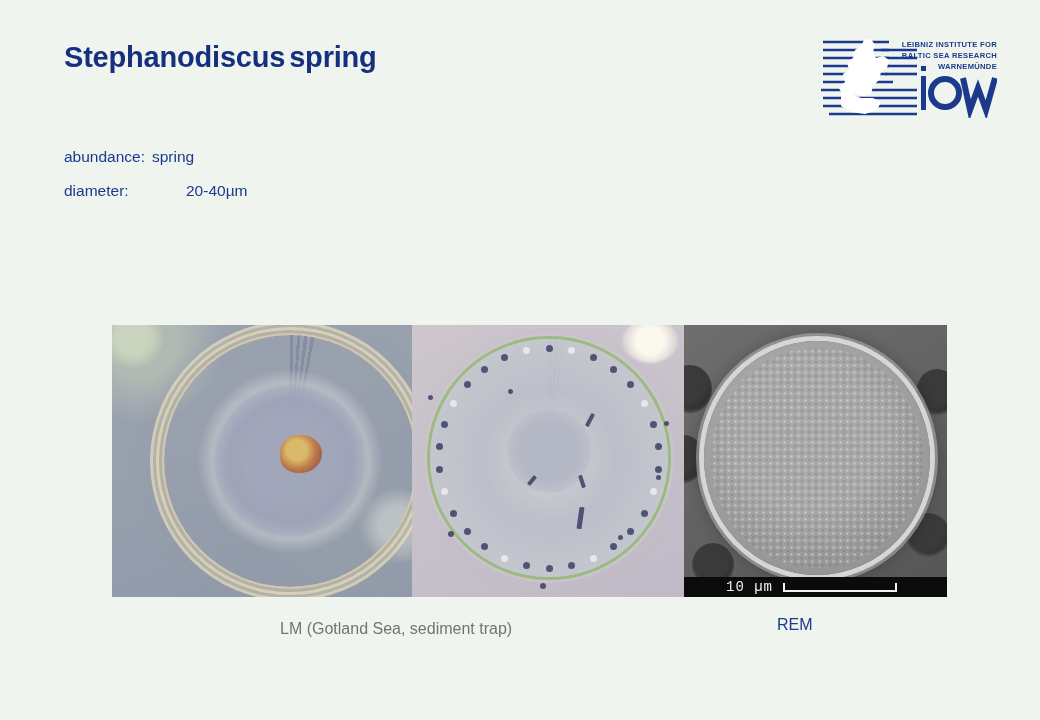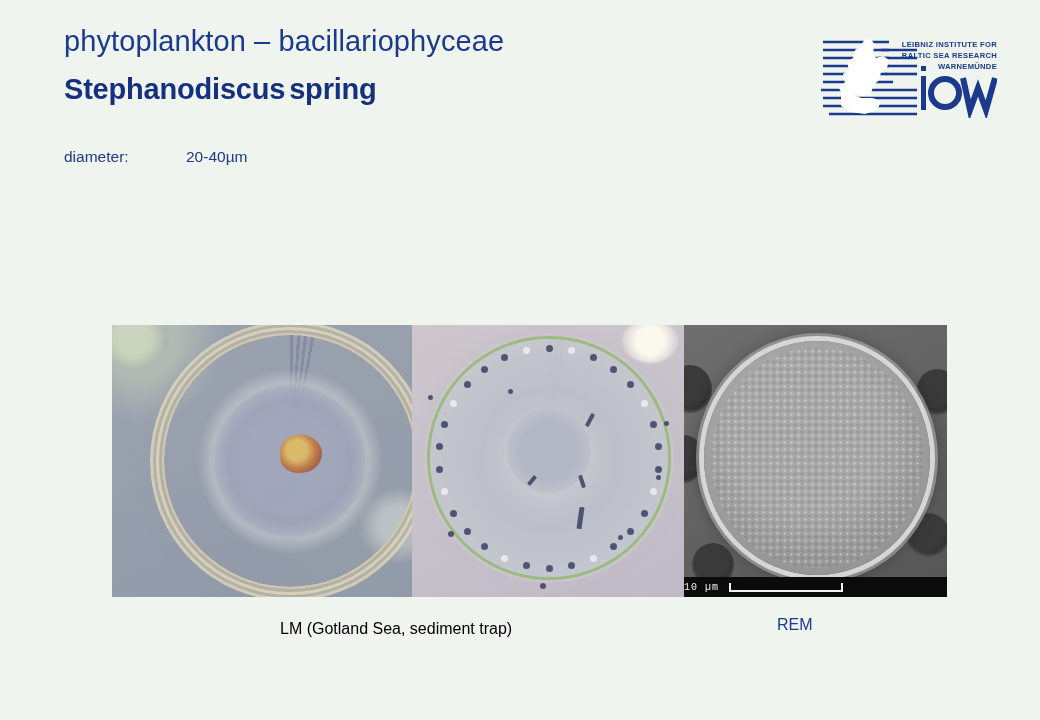--- a/index.html
+++ b/index.html
@@ -244,61 +244,65 @@
     position: absolute;
     left: 0; bottom: 0;
     width: 263px; height: 20px;
     background: #0b0b0b;
     display: flex;
     align-items: center;
   }
   .sem-scalebar-label {
     color: #f0f0f0;
     font-family: "Liberation Mono", monospace;
-    font-size: 10px;
+    font-size: 14px;
     letter-spacing: 1px;
+    margin-left: 42px;
   }
   .sem-scalebar-rule {
     position: relative;
     margin-left: 10px;
     width: 110px;
     height: 7px;
     border: 2px solid #f2f2f2;
     border-top: none;
   }
 
   
   #caption-lm {
     position: absolute;
     left: 280px;
     top: 620px;
-    color: #000000;
+    color: #737373;
     font-size: 16px;
     white-space: nowrap;
   }
   #caption-rem {
     position: absolute;
     left: 777px;
     top: 616px;
     color: #1b3a8c;
     font-size: 16px;
     white-space: nowrap;
   }
 </style>
 </head>
 <body>
 
 <div id="slide-header">
-  <div id="group-title">phytoplankton – bacillariophyceae</div>
   <div id="species-name">
     <span>Stephanodiscus</span><span class="sp-epithet">spring</span>
   </div>
 </div>
 
 <div id="facts">
+  <div class="fact-row" id="fact-abundance">
+    <span class="fact-label">abundance:</span>
+    <span class="fact-value">spring</span>
+  </div>
   <div class="fact-row" id="fact-diameter">
     <span class="fact-label">diameter:</span>
     <span class="fact-value">20-40µm</span>
   </div>
 </div>
 
 <div id="iow-logo">
   <svg width="176" height="82" viewBox="0 0 176 82" xmlns="http://www.w3.org/2000/svg">
 
     <g stroke="#1b3a8c" stroke-width="2.6">

